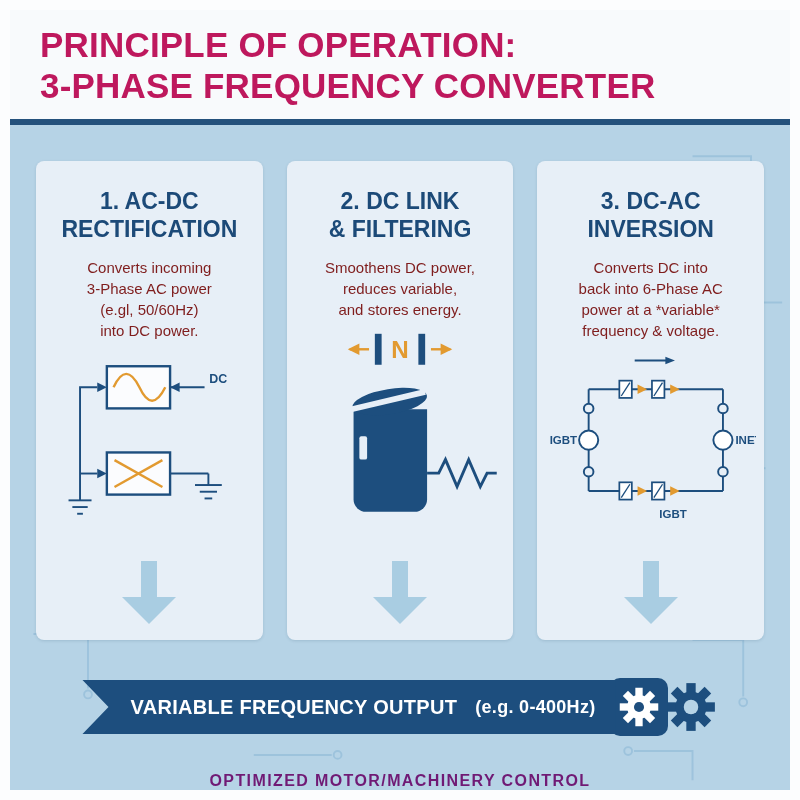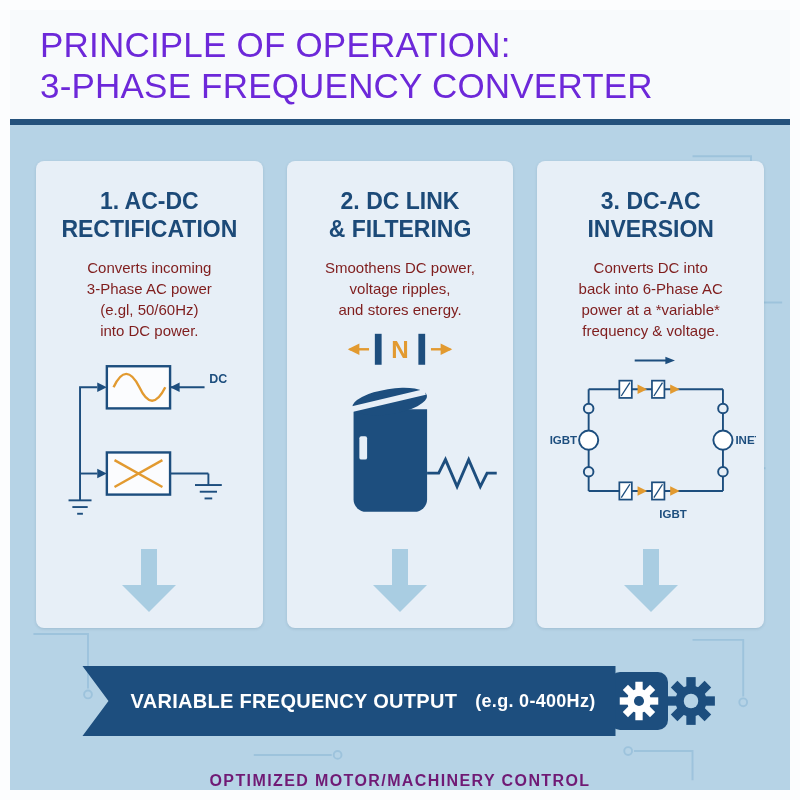--- a/index.html
+++ b/index.html
@@ -8,41 +8,41 @@
     width:800px; height:800px;
     border:10px solid #fcfdfe;
     background:#b6d3e6;
     position:relative; overflow:hidden;
     font-family:"Liberation Sans", sans-serif;
   }
   .traces { position:absolute; inset:0; width:100%; height:100%; z-index:0; }
   .content { position:relative; z-index:1; height:100%; display:flex; flex-direction:column; }
 
   .masthead { background:#f8fafc; border-bottom:6px solid #24517c; padding:15px 30px 13px; }
-  .title-line { font-size:35px; font-weight:400; color:#6d28d9; line-height:1.16; letter-spacing:0.2px; }
+  .title-line { font-size:35px; font-weight:700; color:#be185d; line-height:1.16; letter-spacing:0.2px; }
 
   .panels { display:flex; gap:24px; margin:36px 26px 0; height:482px; }
   .panel {
     flex:1; background:#e7eff7; border-radius:8px;
     display:flex; flex-direction:column; align-items:center;
     padding:26px 8px 12px;
     box-shadow:0 1px 3px rgba(30,60,90,0.15);
   }
   .panel-title { text-align:center; font-weight:800; font-size:23px; color:#1c4a78; line-height:1.22; }
   .panel-body { margin-top:14px; text-align:center; font-size:15px; color:#7f1d1d; line-height:1.4; }
   .diagram { margin-top:8px; }
   svg text { font-family:"Liberation Sans", sans-serif; }
 
   .down-arrow { margin-top:auto; padding-bottom:4px; }
   .down-arrow .stem { width:16px; height:36px; background:#a9cde2; margin:0 auto; }
   .down-arrow .head { width:0; height:0; border-left:27px solid transparent; border-right:27px solid transparent; border-top:27px solid #a9cde2; }
 
   .banner-row { margin-top:38px; display:flex; align-items:center; justify-content:center; }
   .ribbon {
-    background:#1d4e7e; color:#fff; height:70px; min-width:520px;
+    background:#1d4e7e; color:#fff; height:54px; min-width:520px;
     display:flex; align-items:center; justify-content:center; gap:18px;
     font-weight:800; font-size:20px; letter-spacing:0.3px;
     padding:0 20px 0 48px;
     clip-path:polygon(0 0, 100% 0, 100% 100%, 0 100%, 26px 50%);
   }
   .ribbon .suffix { font-size:18px; }
   .gear-box {
     width:58px; height:58px; background:#1d4e7e; border-radius:10px;
     margin-left:-6px; display:flex; align-items:center; justify-content:center;
     flex:0 0 auto;
@@ -129,21 +129,21 @@
         </div>
       </section>
 
       <section class="panel">
         <h2 class="panel-title">
           <div>2. DC LINK</div>
           <div>&amp; FILTERING</div>
         </h2>
         <div class="panel-body">
           <div>Smoothens DC power,</div>
-          <div>voltage ripples,</div>
+          <div>reduces variable,</div>
           <div>and stores energy.</div>
         </div>
         <svg class="diagram" width="200" height="208" viewBox="0 0 200 215">
           <g>
             <line x1="48" y1="22" x2="68" y2="22" stroke="#e29a30" stroke-width="2.5"></line>
             <polygon points="46,22 58,16 58,28" fill="#e29a30"></polygon>
             <rect x="74" y="6" width="7" height="32" fill="#1d4e7e"></rect>
             <text x="100" y="31" text-anchor="middle" font-size="25" font-weight="bold" fill="#e29a30">N</text>
             <rect x="119" y="6" width="7" height="32" fill="#1d4e7e"></rect>
             <line x1="132" y1="22" x2="152" y2="22" stroke="#e29a30" stroke-width="2.5"></line>

